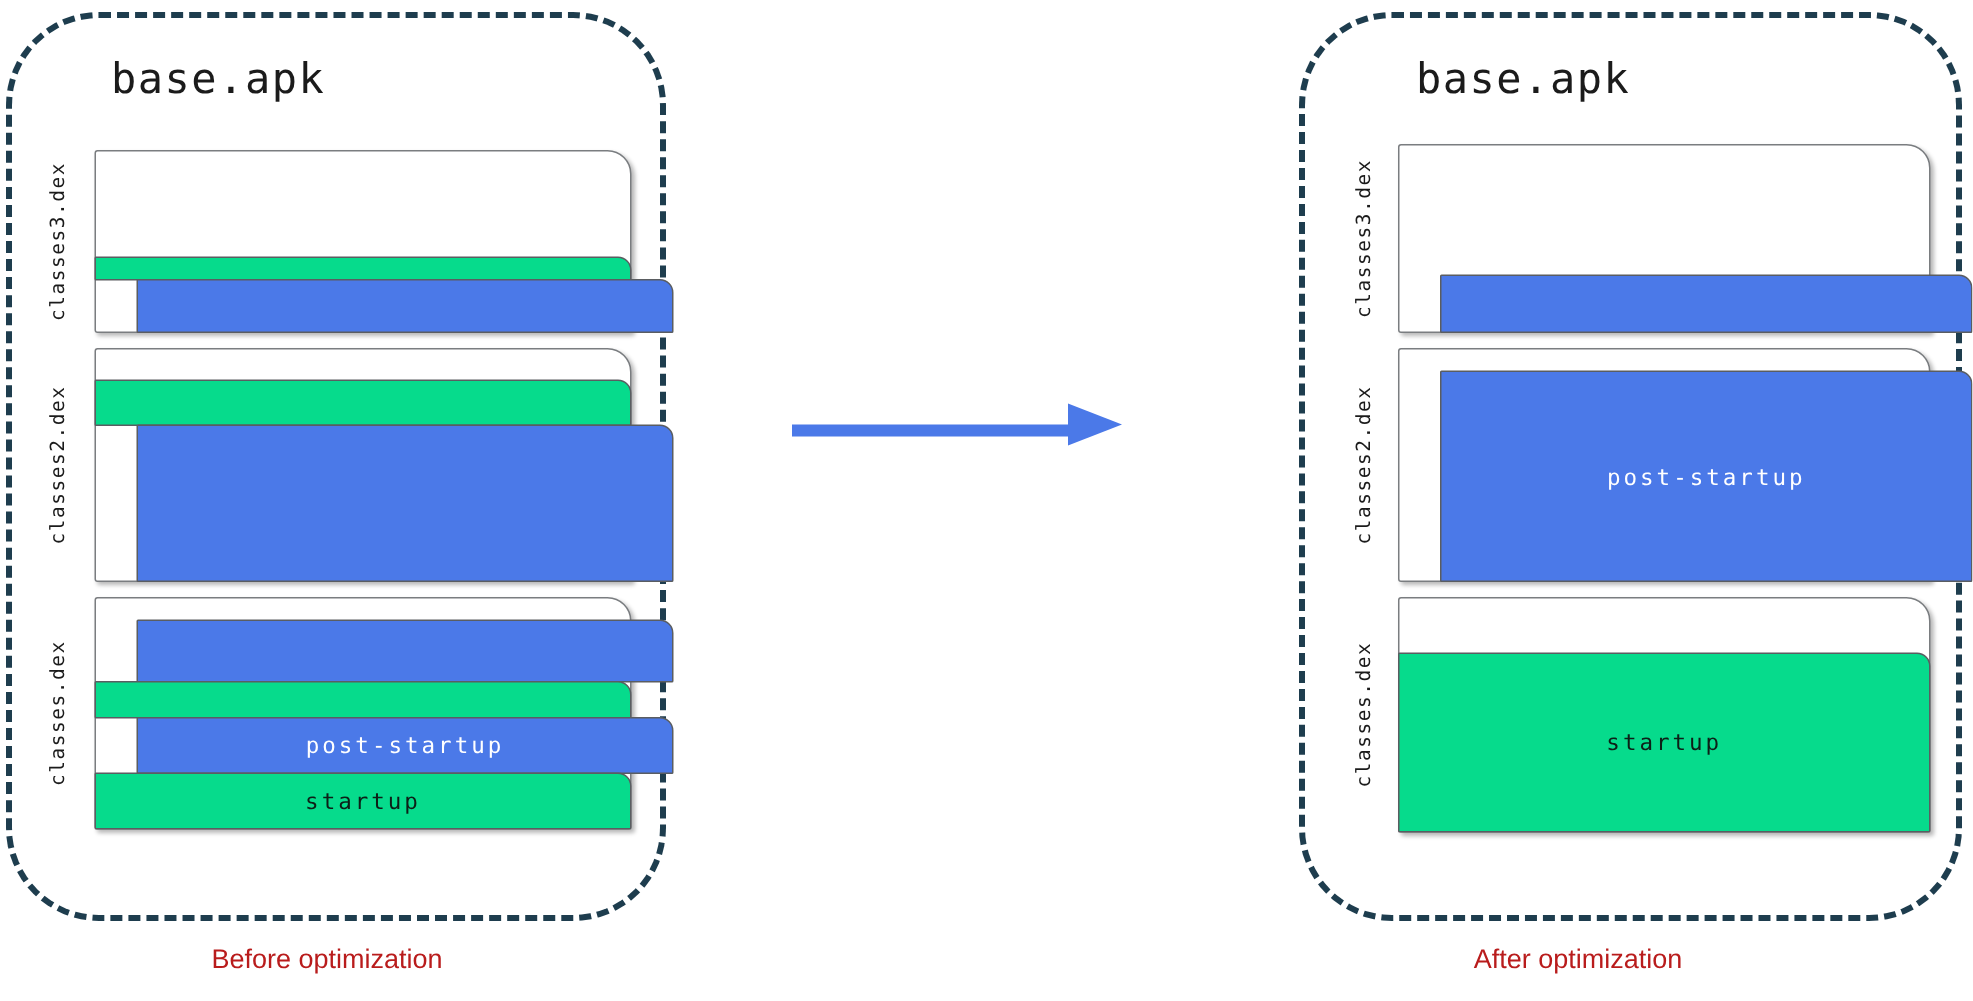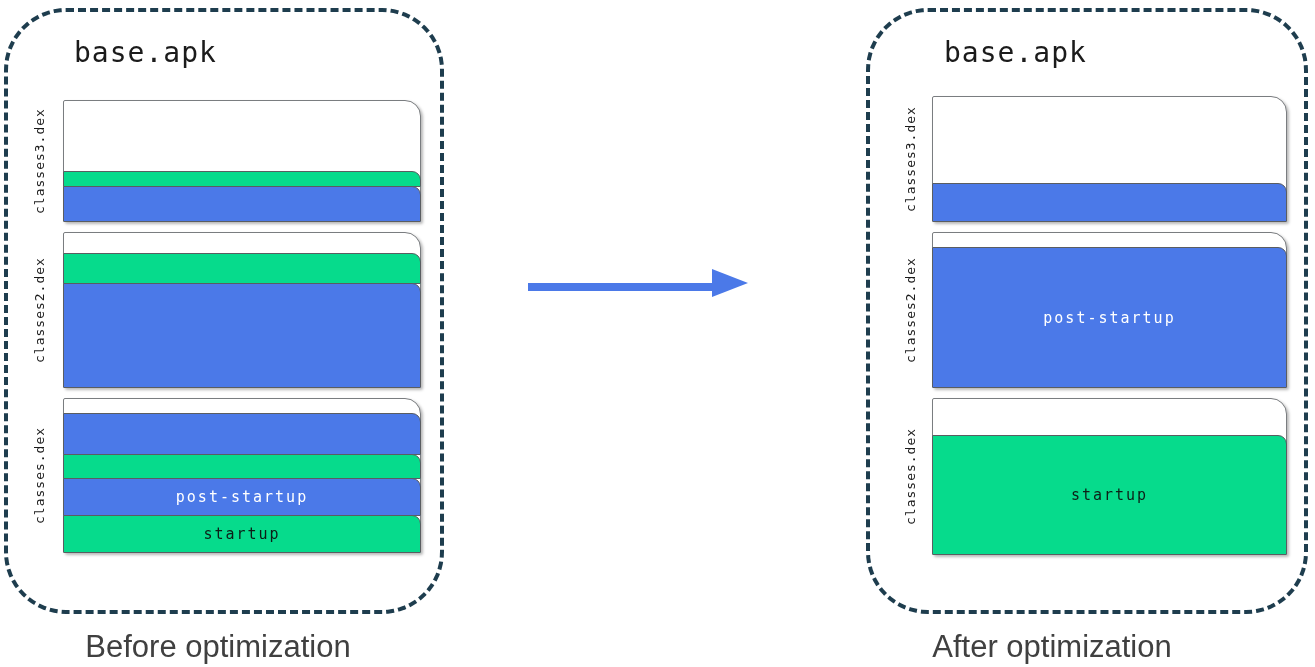--- a/index.html
+++ b/index.html
@@ -56,21 +56,21 @@
     box-sizing:border-box;
     border:1px solid var(--band-border);
     border-radius:1px 9px 1px 1px;
     margin-top:-1px;
     display:flex;align-items:center;justify-content:center;
     font-family:"DejaVu Sans Mono", monospace;
     font-size:15px;
     letter-spacing:2px;
     white-space:nowrap;
   }
-  .band-blue{background:var(--blue);color:var(--band-text-on-blue);}
+  .band-blue{background:var(--blue);color:var(--band-text-on-blue);margin-left:28px;}
   .band-green{background:var(--green);color:var(--band-text-on-green);}
   .dex-label{
     position:absolute;
     width:24px;
     display:flex;align-items:center;justify-content:center;
     writing-mode:vertical-rl;
     transform:rotate(180deg);
     font-family:"DejaVu Sans Mono", monospace;
     font-size:13px;
     color:#1b1b1b;
@@ -94,22 +94,22 @@
     border-top:14px solid transparent;
     border-bottom:14px solid transparent;
     border-left:36px solid var(--arrow);
   }
   .caption{
     position:absolute;
     top:629px;
     width:320px;
     text-align:center;
     font-family:"Liberation Sans", sans-serif;
-    font-size:31px;
-    color:#404040;
+    font-size:18px;
+    color:#b91c1c;
   }
   .caption.before{left:58px;}
   .caption.after{left:892px;}
 </style>
 </head>
 <body>
 
 <div class="stage" style="--blue: #4b79e8; --green: #06db8c; --arrow: #4b79e8; --container-border: #1e3d4e; --band-border: #5a5d61; --band-text-on-blue: #ffffff; --band-text-on-green: #0d1f17;">
 
   <div class="apk-container before"></div>

